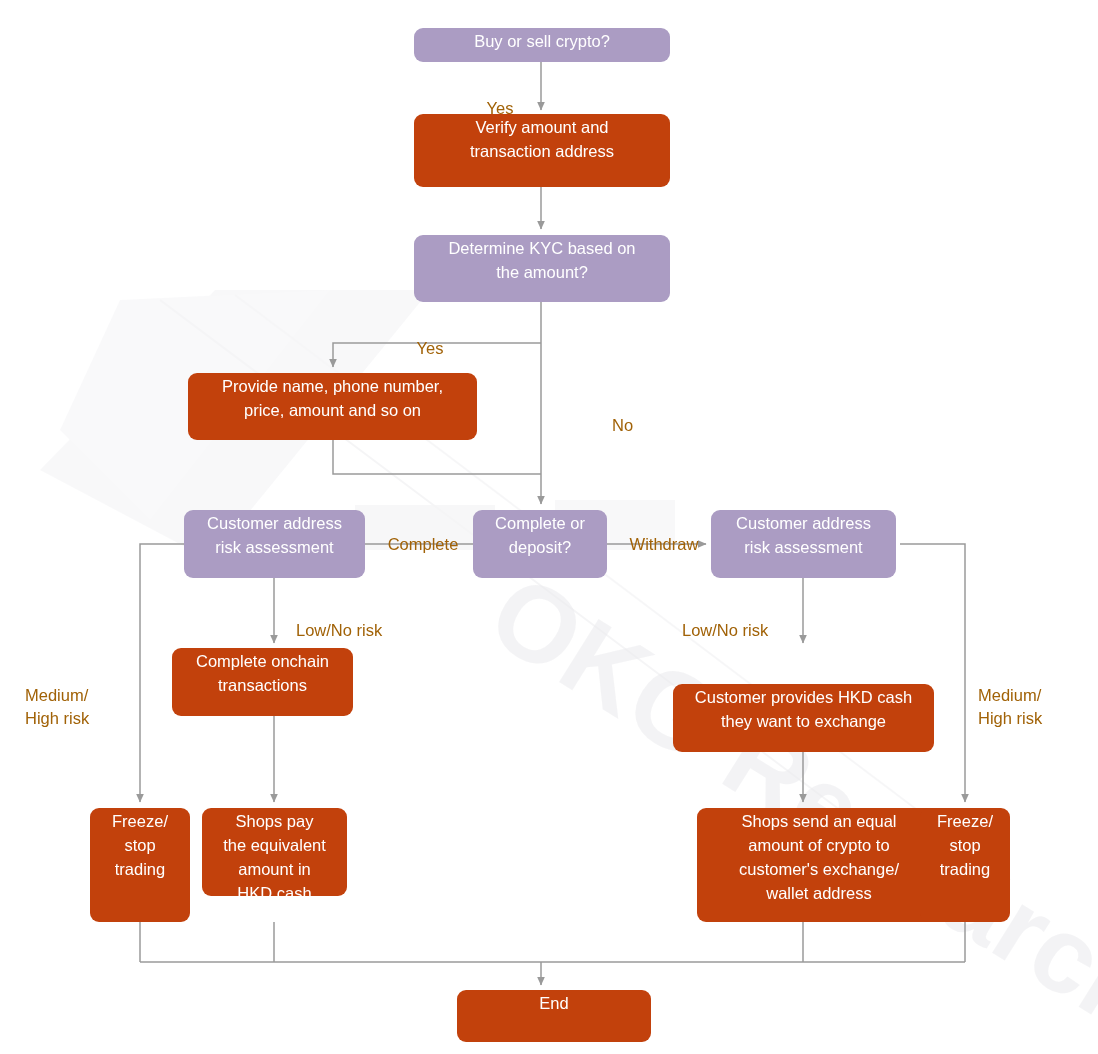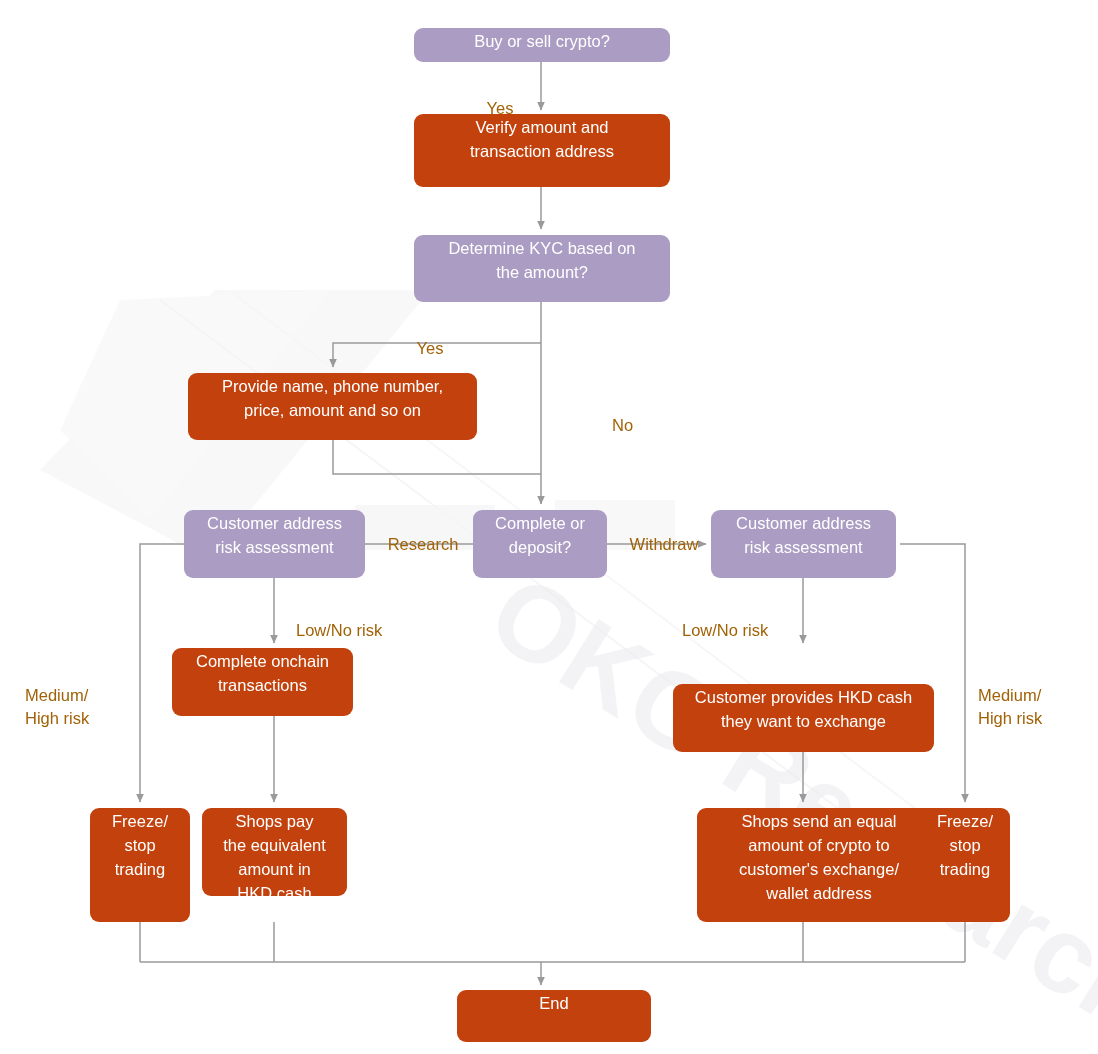--- a/index.html
+++ b/index.html
@@ -211,21 +211,21 @@
 
     <div class="edge-label center" style="left:395px; top:315px; width:70px;">
       <span>Yes</span>
     </div>
 
     <div class="edge-label left" style="left:580px; top:392px; width:60px;margin-left:32px;">
       <span>No</span>
     </div>
 
     <div class="edge-label center" style="left:374px; top:511px; width:98px;">
-      <span>Research</span>
+      <span>Complete</span>
     </div>
 
     <div class="edge-label center" style="left:624px; top:511px; width:80px;">
       <span>Withdraw</span>
     </div>
 
     <div class="edge-label left" style="left:296px; top:597px; width:130px;">
       <span>Low/No risk</span>
     </div>
 

